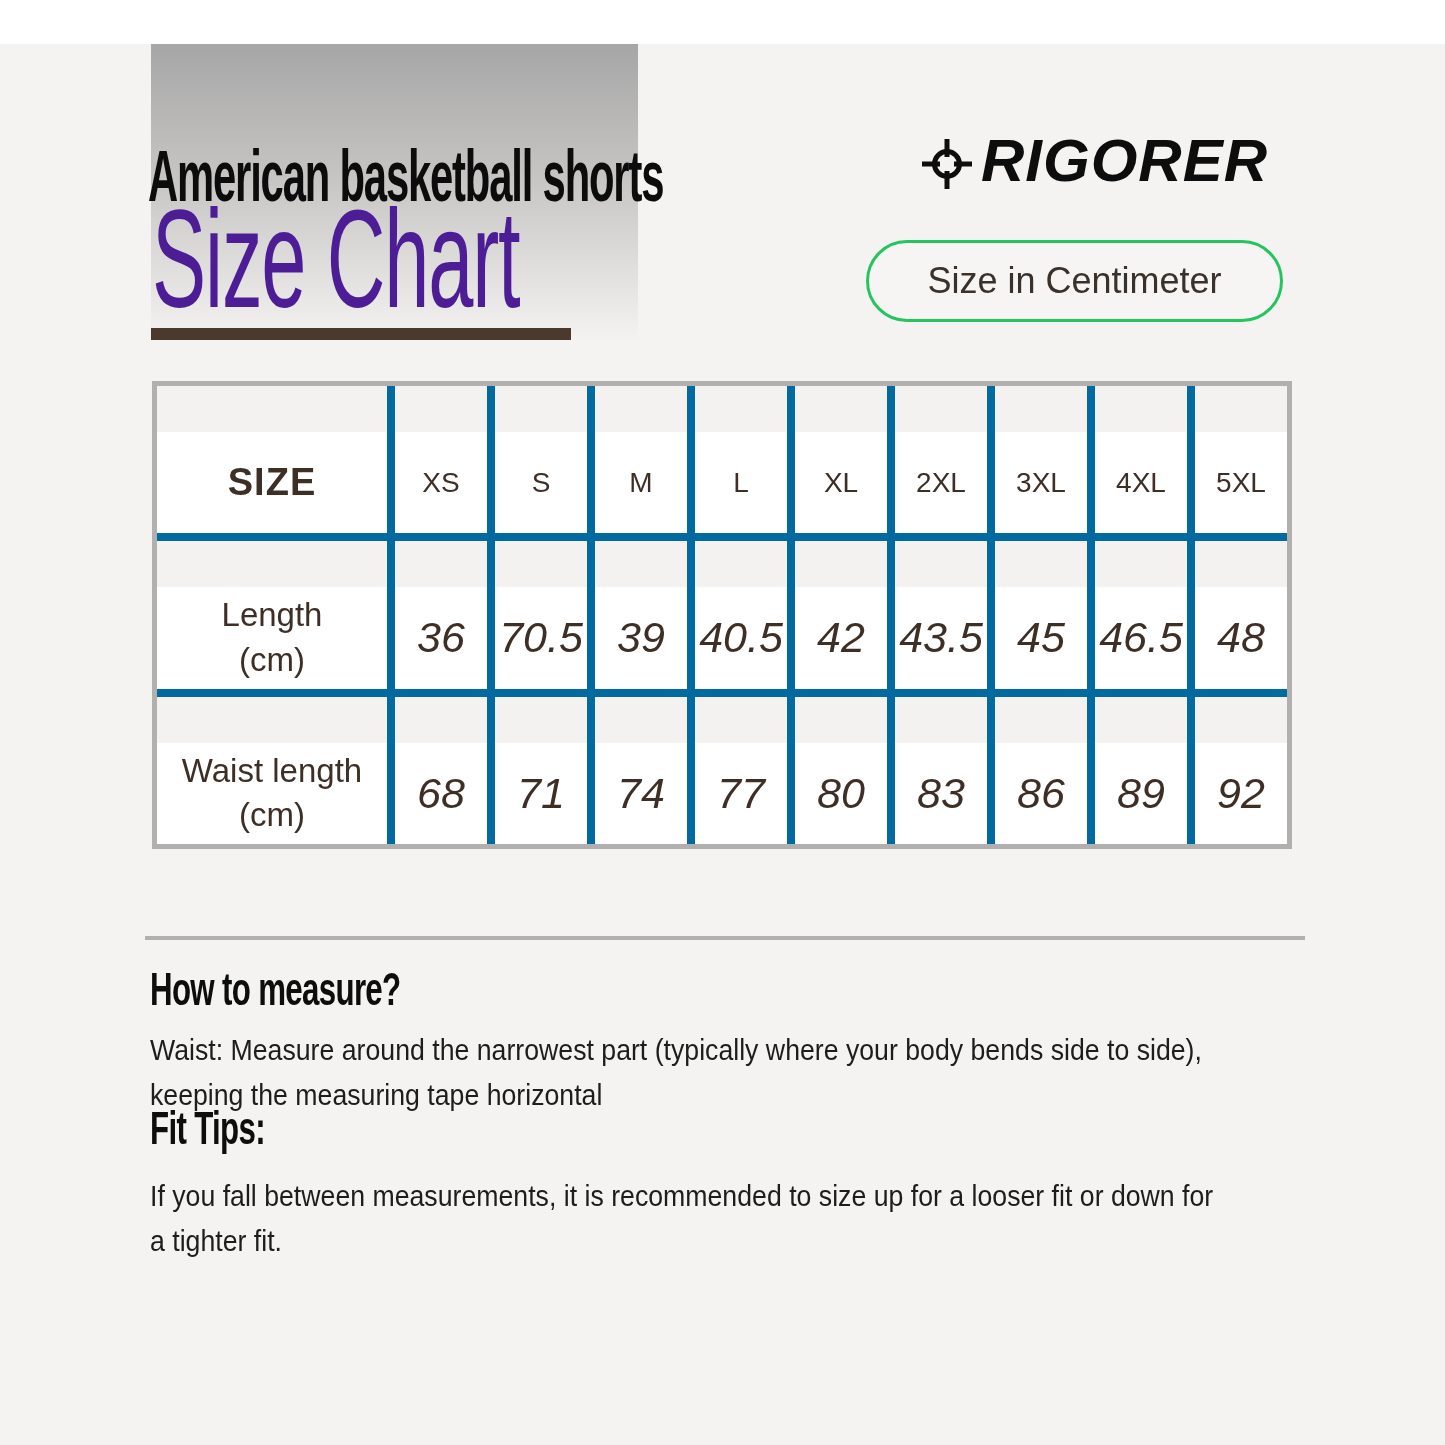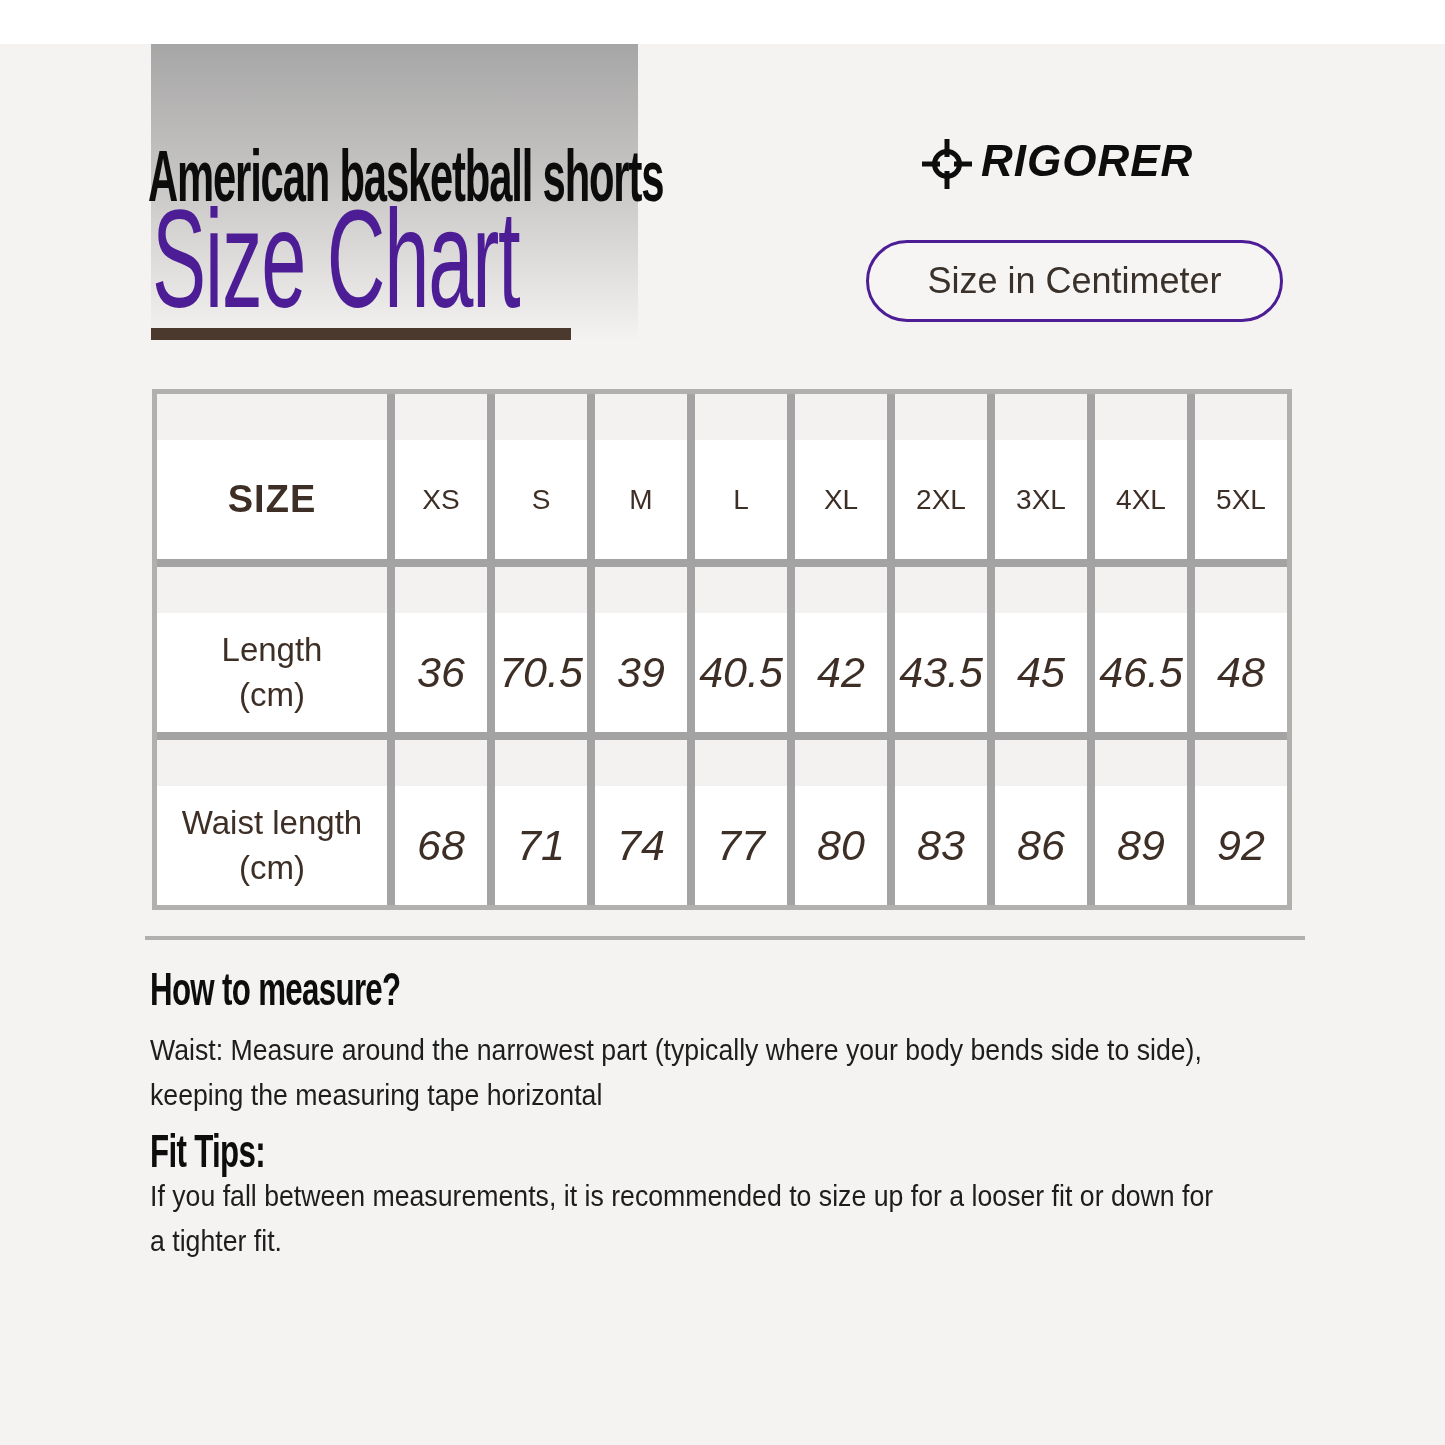--- a/index.html
+++ b/index.html
@@ -28,33 +28,33 @@
   .cond{display:inline-block;transform:scaleX(0.58);transform-origin:left top;letter-spacing:-2px;}
   .title-underline{
     position:absolute;left:151px;top:284px;width:420px;height:12px;
   }
   .brand{
     position:absolute;left:920px;top:92px;height:56px;
     display:flex;align-items:center;gap:7px;color:#0d0d0d;
   }
   .brand svg{display:block;}
   .brand-name{
-    font-size:44px;font-weight:bold;font-style:italic;
+    font-size:60px;font-weight:bold;font-style:italic;
     letter-spacing:1px;line-height:56px;transform:translateY(-3px);
     white-space:nowrap;
   }
   .pill{
     position:absolute;left:866px;top:196px;width:417px;height:82px;
-    border:3px solid #4c1d95;border-radius:44px;background:#f6f5f4;
+    border:3px solid #22c55e;border-radius:44px;background:#f6f5f4;
     display:flex;align-items:center;justify-content:center;
     font-size:36px;color:#39312a;box-sizing:border-box;
   }
   .size-table{
-    position:absolute;left:152px;top:345px;width:1140px;height:521px;
-    box-sizing:border-box;border:5px solid #b2b0ae;background:#a3a3a3;
+    position:absolute;left:152px;top:337px;width:1140px;height:468px;
+    box-sizing:border-box;border:5px solid #b2b0ae;background:#0369a1;
     display:grid;grid-template-columns:230px repeat(9,1fr);
     grid-template-rows:repeat(3,1fr);gap:8px;
   }
   .cell{
     background:linear-gradient(to bottom,#f3f2f1 0px,#f3f2f1 46px,#ffffff 46px);
     display:flex;align-items:center;justify-content:center;
     padding-top:46px;box-sizing:border-box;
     color:#3e2f26;
   }
   .corner{font-size:38px;font-weight:bold;letter-spacing:1px;}
@@ -63,21 +63,21 @@
   .value{font-size:43px;font-style:italic;}
   .divider{
     position:absolute;left:145px;top:892px;width:1160px;height:4px;background:#b2b0ae;
   }
   .h2{
     position:absolute;left:150px;
     font-size:46px;font-weight:bold;color:#0d0d0d;line-height:1;white-space:nowrap;
   }
   .h2 .cond2{display:inline-block;transform:scaleX(0.68);transform-origin:left top;letter-spacing:-1px;}
   .h2.measure{top:922px;}
-  .h2.fit{top:1084px;text-align:right;}
+  .h2.fit{top:1061px;text-align:right;}
   .body-par{
     position:absolute;left:150px;margin:0;
     font-size:29px;color:#1d1d1d;line-height:45px;
     white-space:pre-line;
     transform:scaleX(0.92);transform-origin:left top;
   }
   .body-par.measure{top:984px;}
   .body-par.fit{top:1130px;}
 </style>
 </head>

